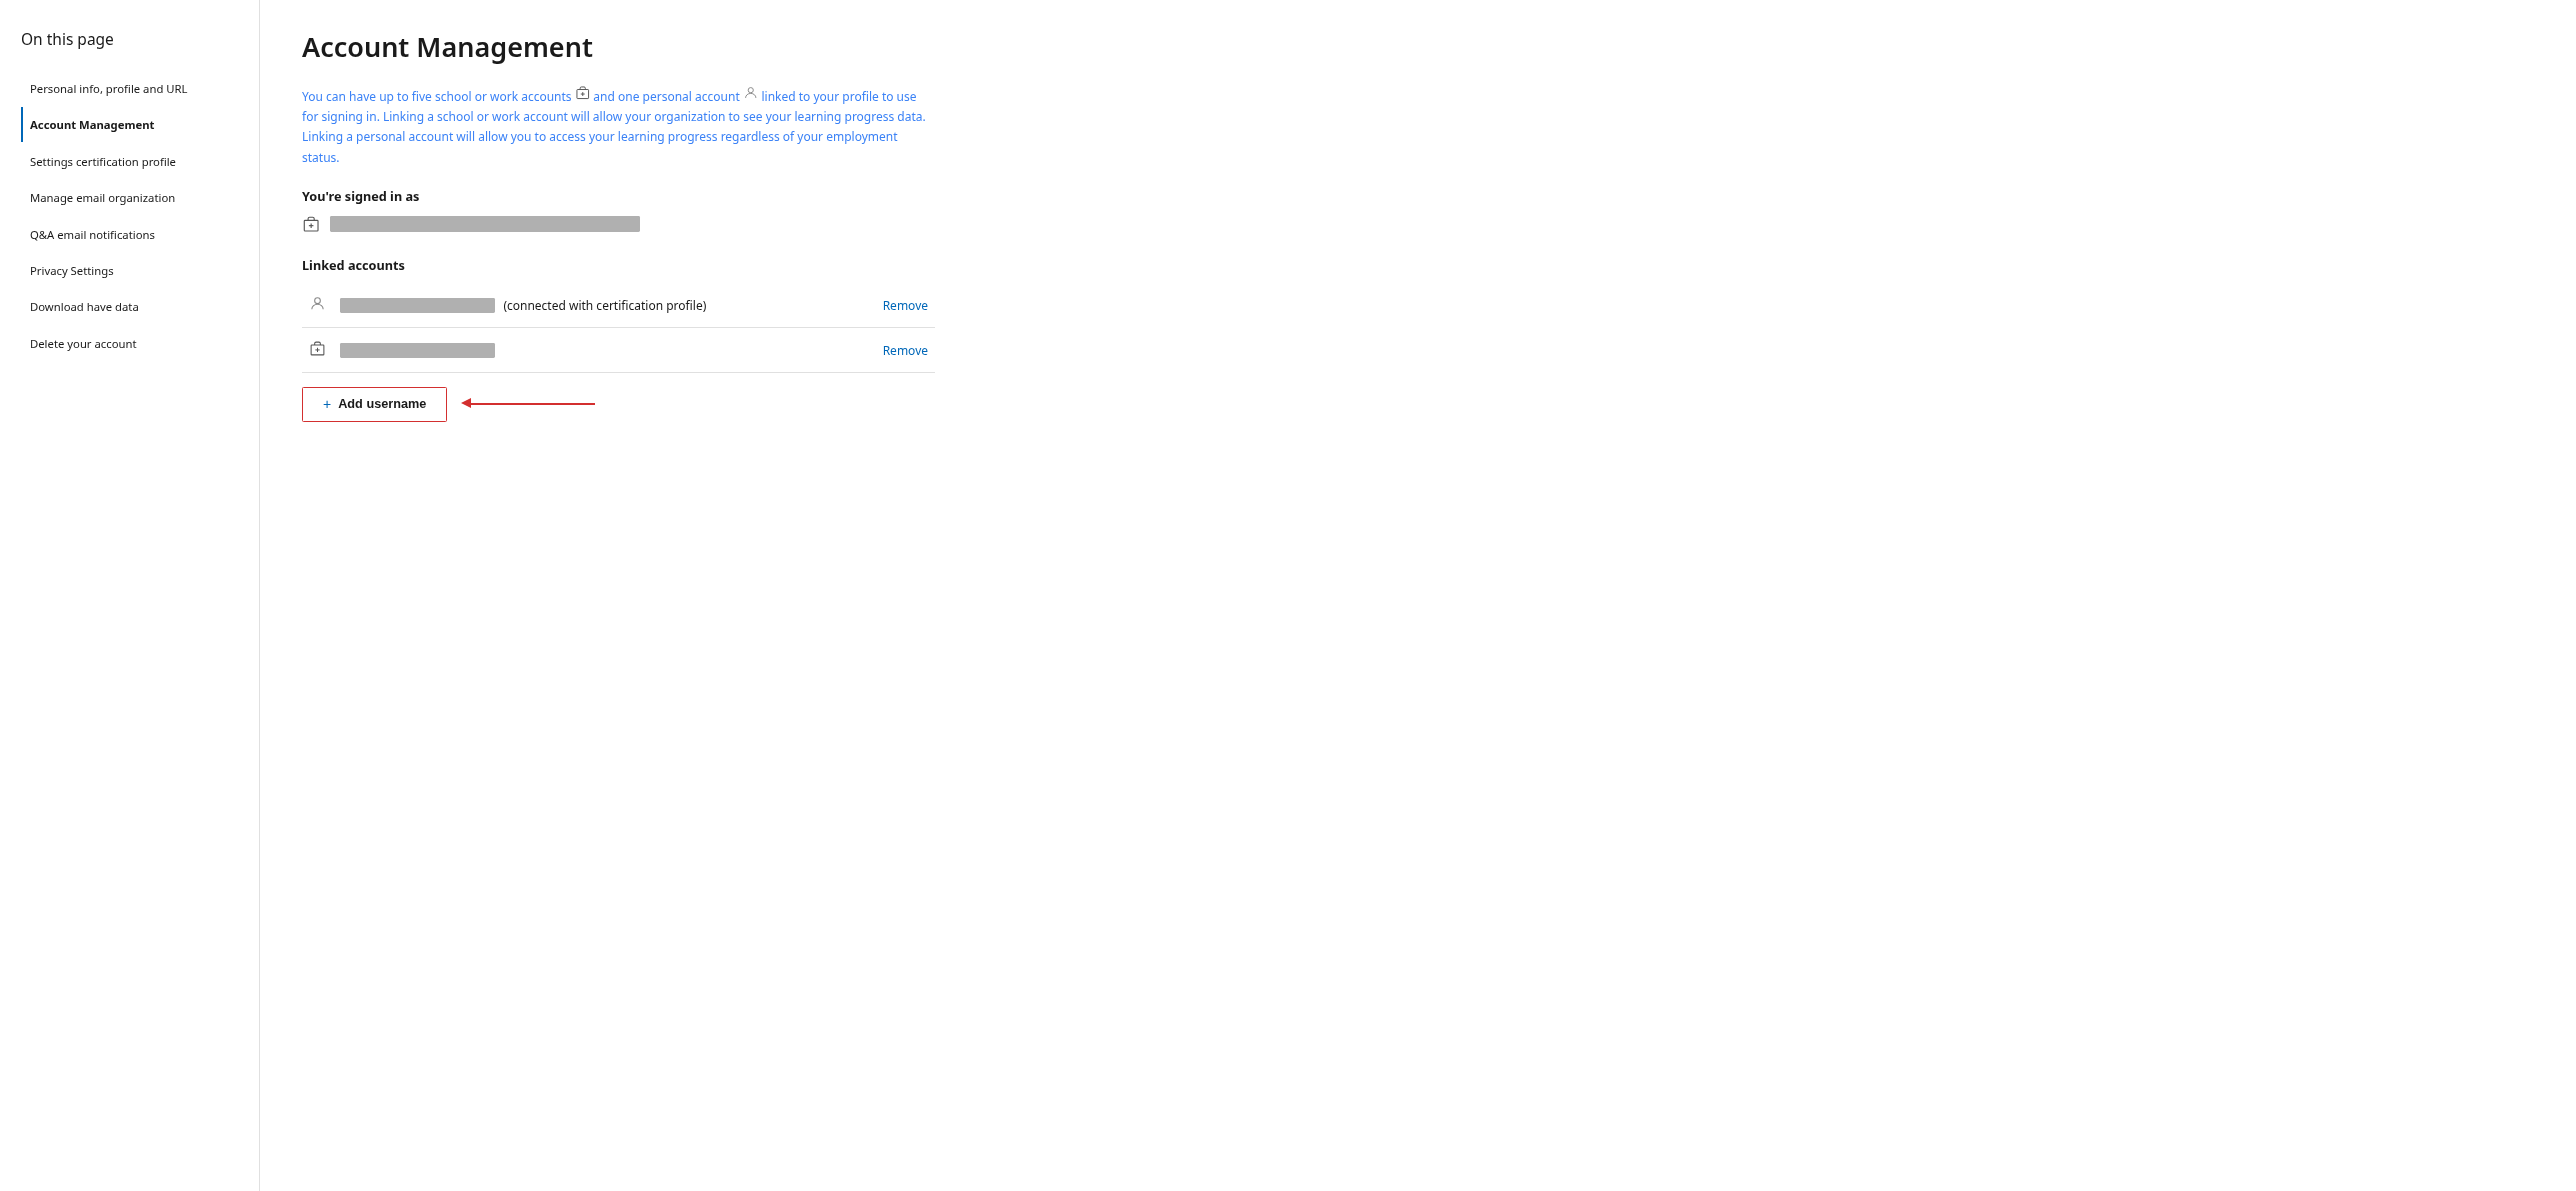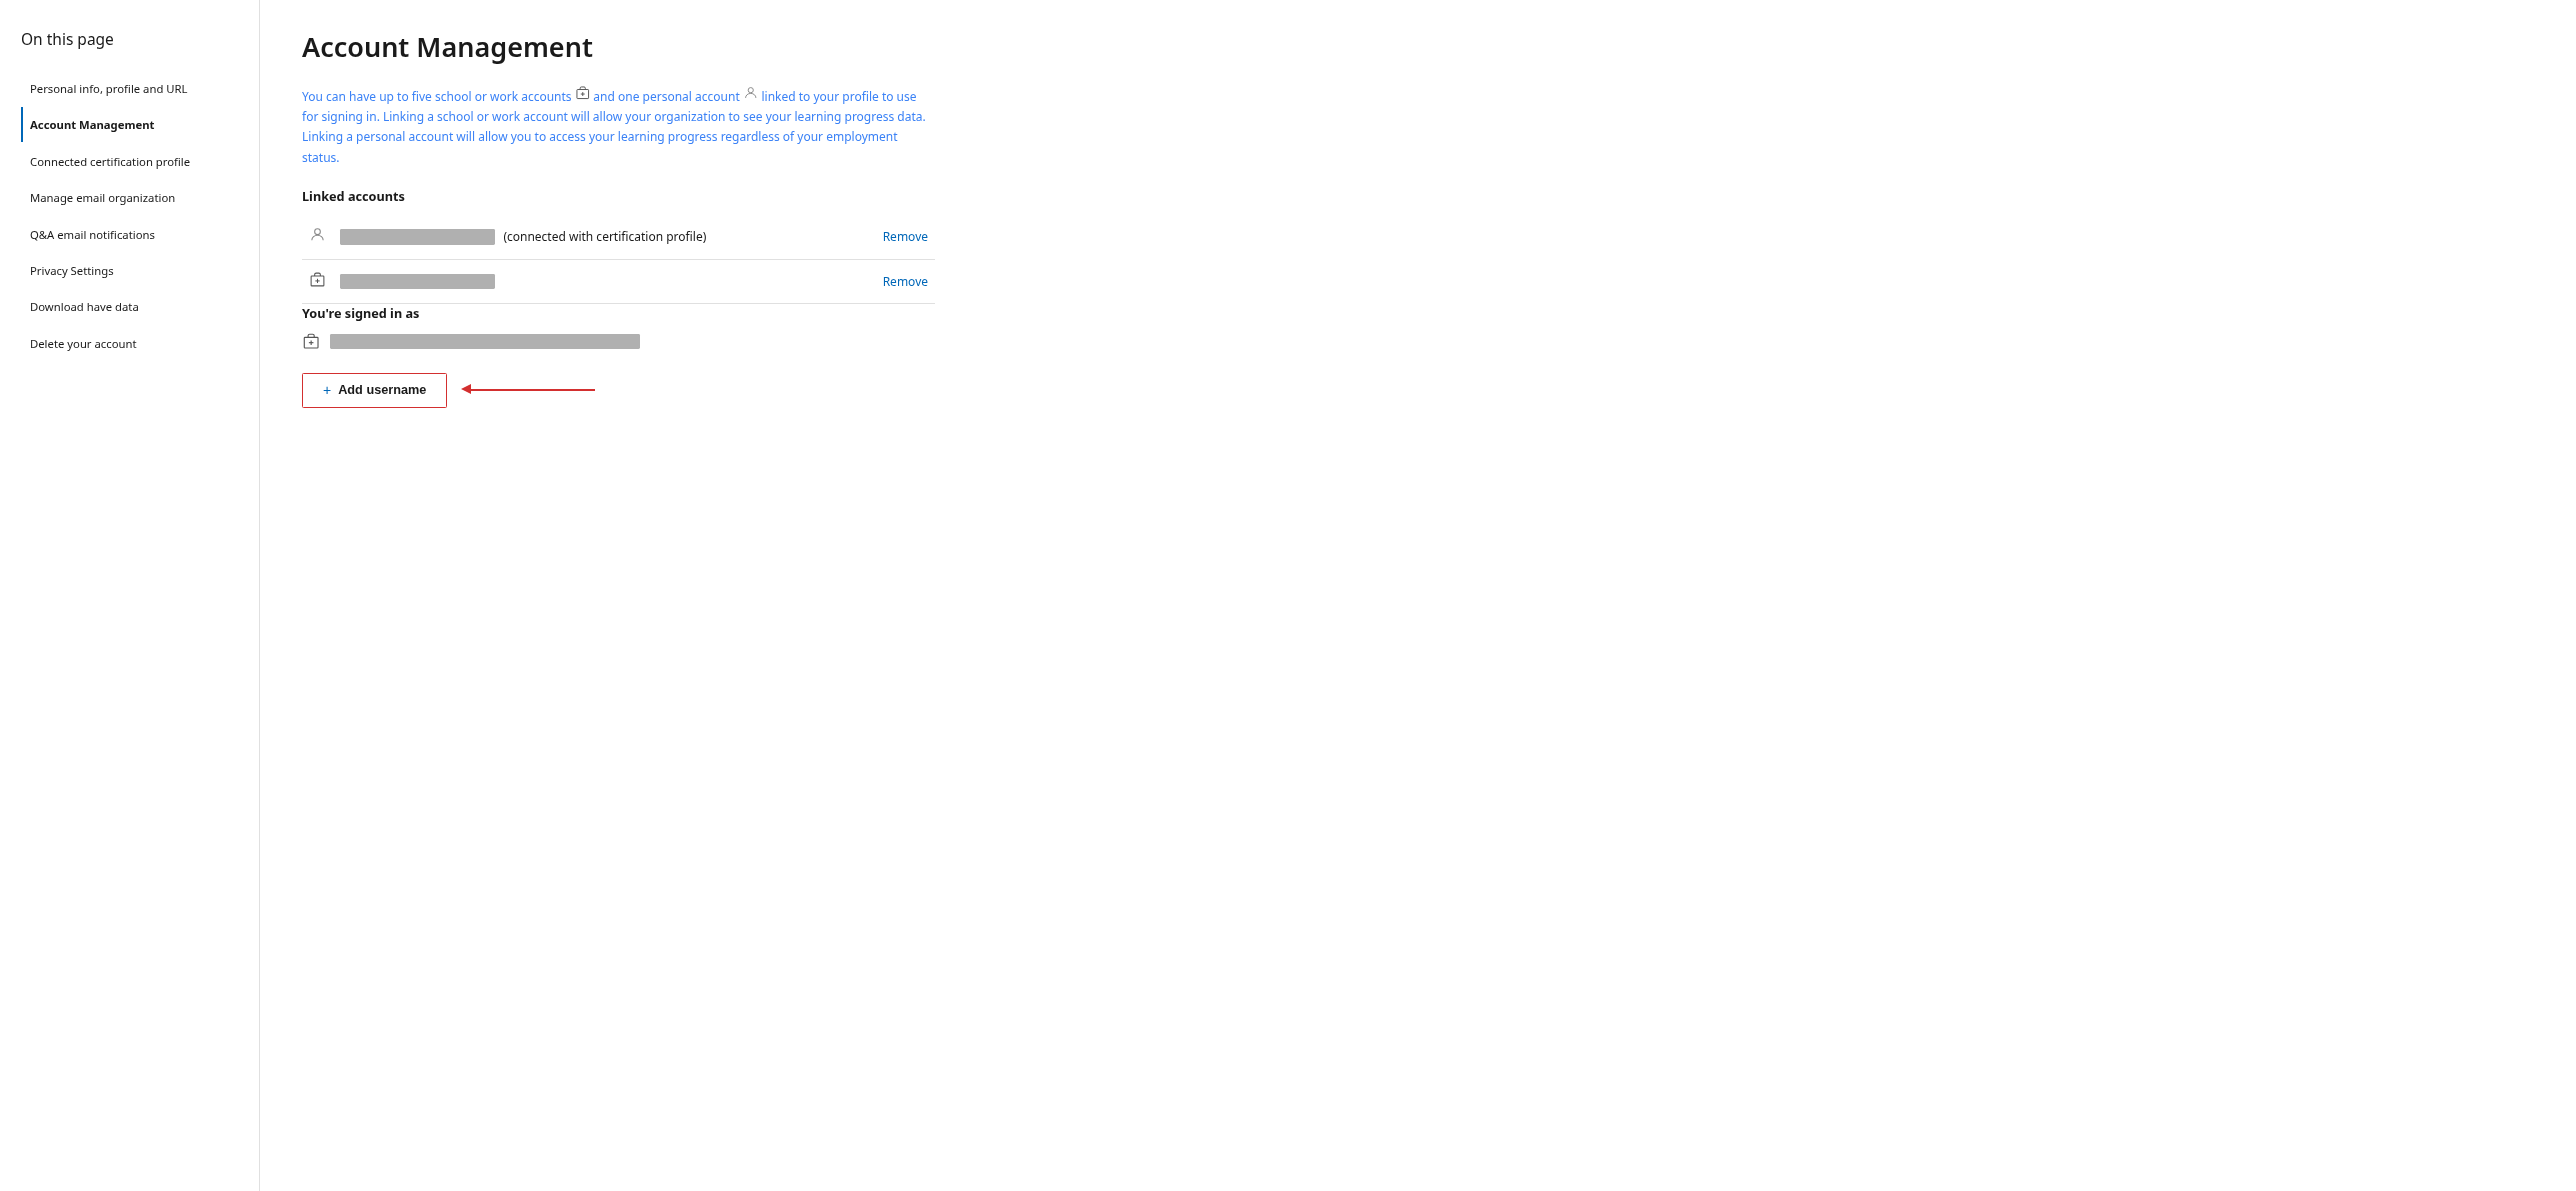--- a/index.html
+++ b/index.html
@@ -190,21 +190,21 @@
   <nav class="sidebar">
     <div class="sidebar-heading">On this page</div>
 
     <div class="sidebar-item">
       <span>Personal info, profile and URL</span>
     </div>
     <div class="sidebar-item active">
       <span>Account Management</span>
     </div>
     <div class="sidebar-item">
-      <span>Connected certification profile</span>
+      <span>Settings certification profile</span>
     </div>
     <div class="sidebar-item">
       <span>Manage email organization</span>
     </div>
     <div class="sidebar-item">
       <span>Q&amp;A email notifications</span>
     </div>
     <div class="sidebar-item">
       <span>Privacy Settings</span>
     </div>
@@ -231,20 +231,34 @@
       <span>and one personal account</span>
       
       <svg class="person-icon" viewBox="0 0 24 24" fill="none" stroke="#888" stroke-width="1.5" xmlns="http://www.w3.org/2000/svg">
         <circle cx="12" cy="8" r="4" stroke="#888" stroke-width="1.5"></circle>
         <path d="M4 20c0-4 3.6-7 8-7s8 3 8 7" stroke="#888" stroke-width="1.5" fill="none"></path>
       </svg>
       <span>linked to your profile to use for signing in. Linking a school or work account will allow your organization to see your learning progress data. Linking a personal account will allow you to access your learning progress regardless of your employment status.</span>
     </p>
 
     <div>
+      <div class="section-label">You're signed in as</div>
+      <div class="signed-in-row">
+
+        <svg class="account-icon" viewBox="0 0 24 24" fill="none" stroke="#555" stroke-width="1.5" xmlns="http://www.w3.org/2000/svg">
+          <rect x="3" y="7" width="18" height="14" rx="1" stroke="#555" stroke-width="1.5" fill="none"></rect>
+          <path d="M8 7V5a2 2 0 012-2h4a2 2 0 012 2v2" stroke="#555" stroke-width="1.5"></path>
+          <line x1="12" y1="11" x2="12" y2="17" stroke="#555" stroke-width="1.5"></line>
+          <line x1="9" y1="14" x2="15" y2="14" stroke="#555" stroke-width="1.5"></line>
+        </svg>
+        <div class="redacted-bar long"></div>
+      </div>
+    </div>
+
+    <div>
       <div class="section-label">Linked accounts</div>
 
       <table class="linked-accounts-table">
         <tbody>
 
           <tr>
             <td class="td-icon">
               <svg width="17" height="17" viewBox="0 0 24 24" fill="none" stroke="#888" stroke-width="1.5" xmlns="http://www.w3.org/2000/svg">
                 <circle cx="12" cy="8" r="4" stroke="#888" stroke-width="1.5"></circle>
                 <path d="M4 20c0-4 3.6-7 8-7s8 3 8 7" stroke="#888" stroke-width="1.5" fill="none"></path>
@@ -274,34 +288,20 @@
               <div class="redacted-bar medium"></div>
             </td>
             <td class="td-remove">
               <a class="remove-link">Remove</a>
             </td>
           </tr>
         </tbody>
       </table>
     </div>
 
-    <div>
-      <div class="section-label">You're signed in as</div>
-      <div class="signed-in-row">
-
-        <svg class="account-icon" viewBox="0 0 24 24" fill="none" stroke="#555" stroke-width="1.5" xmlns="http://www.w3.org/2000/svg">
-          <rect x="3" y="7" width="18" height="14" rx="1" stroke="#555" stroke-width="1.5" fill="none"></rect>
-          <path d="M8 7V5a2 2 0 012-2h4a2 2 0 012 2v2" stroke="#555" stroke-width="1.5"></path>
-          <line x1="12" y1="11" x2="12" y2="17" stroke="#555" stroke-width="1.5"></line>
-          <line x1="9" y1="14" x2="15" y2="14" stroke="#555" stroke-width="1.5"></line>
-        </svg>
-        <div class="redacted-bar long"></div>
-      </div>
-    </div>
-
     <div class="add-account-section">
       <button class="add-account-btn">
         <span class="plus">+</span>
         <span>Add username</span>
       </button>
 
       <div class="arrow-annotation">
         <div class="arrow-line"></div>
       </div>
     </div>

